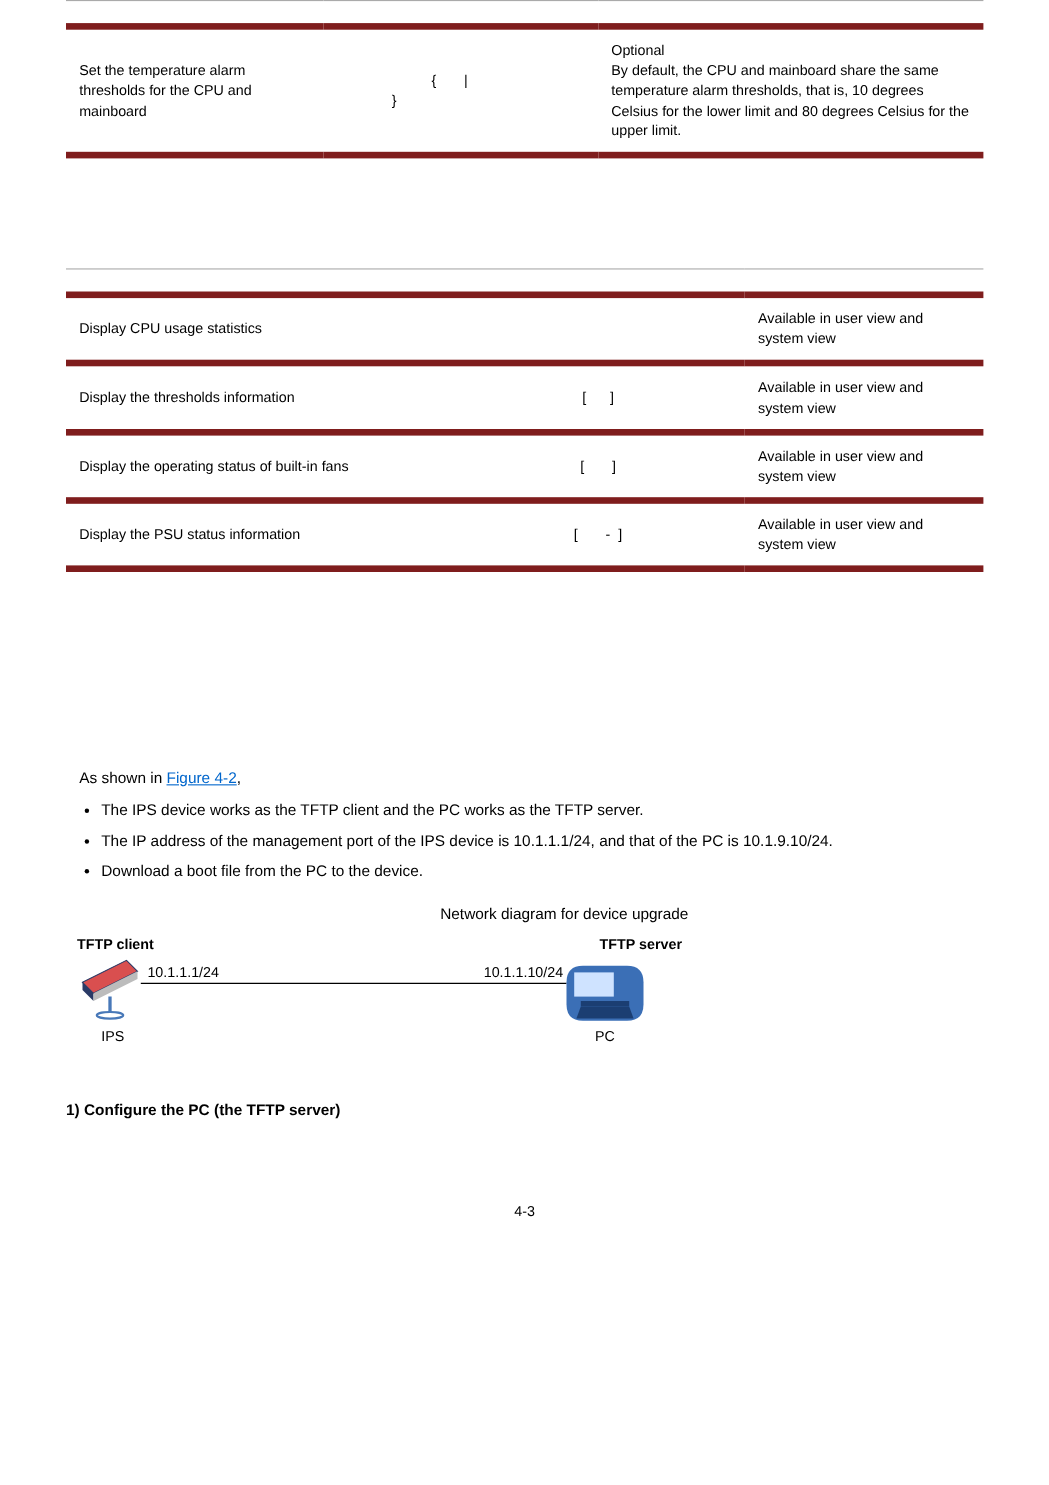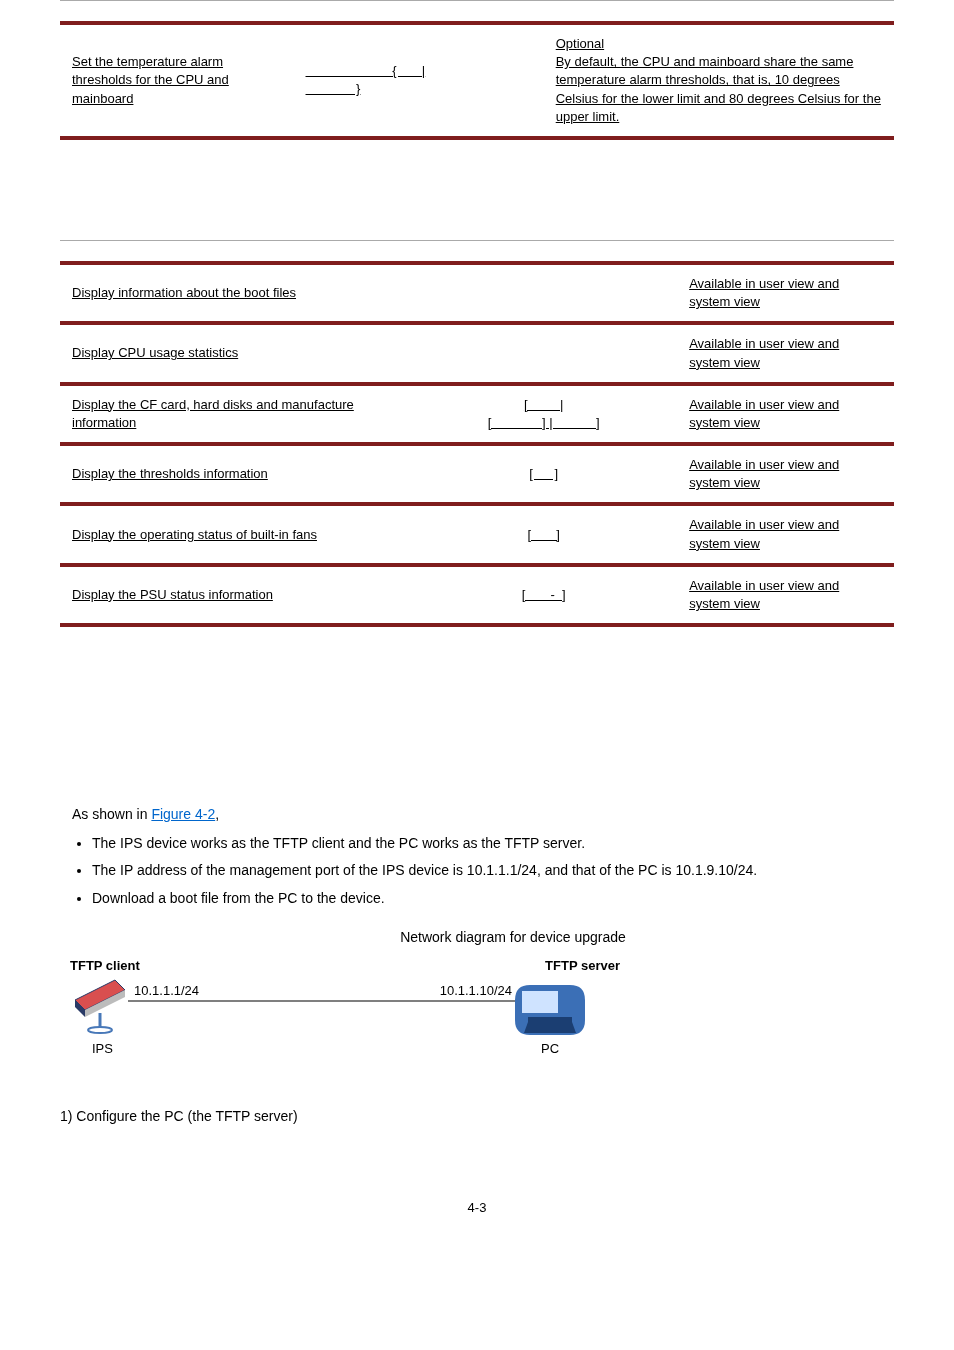--- a/index.html
+++ b/index.html
@@ -13,27 +13,26 @@
     color: #000;
     padding: 0 60px 40px 60px;
   }
   .tbl {
     width: 100%;
     border-collapse: collapse;
     margin-bottom: 30px;
   }
   .tbl th, .tbl td {
     border-top: 1px solid #aaa;
-    border-bottom: 4px solid #7f1d1d;
+    border-bottom: 6px solid #7f1d1d;
     padding: 10px 12px;
     text-align: left;
     vertical-align: middle;
     font-size: 13px;
     line-height: 1.4;
-    text-decoration: underline;
   }
   .tbl th {
     font-weight: normal;
   }
   .heading-space {
     height: 70px;
   }
   .body-text {
     font-size: 14px;
     line-height: 1.6;
@@ -56,20 +55,21 @@
     margin: 18px 0 10px 72px;
     text-align: center;
   }
   .diagram-wrap {
     margin: 0 0 40px 0;
     width: 600px;
   }
   .step-list {
     font-size: 14px;
     margin: 40px 0 0 0;
+    font-weight: bold;
   }
   .page-num {
     text-align: center;
     font-size: 13px;
     margin-top: 76px;
   }
   .col-t1-a { width: 28%; }
   .col-t1-b { width: 30%; }
   .col-t1-c { width: 42%; }
   .col-t2-a { width: 42%; }
@@ -102,33 +102,22 @@
 <table class="tbl">
   <thead>
     <tr>
       <th class="col-t2-a"></th>
       <th class="col-t2-b"></th>
       <th class="col-t2-c"></th>
     </tr>
   </thead>
   <tbody id="t2-body">
       <tr>
-        <td class="col-t2-a">Display information about the boot files</td>
-        <td class="col-t2-b" style="white-space: pre; text-align: center;"></td>
-        <td class="col-t2-c">Available in user view and system view</td>
-      </tr>
-      <tr>
         <td class="col-t2-a">Display CPU usage statistics</td>
         <td class="col-t2-b" style="white-space: pre; text-align: center;"></td>
-        <td class="col-t2-c">Available in user view and system view</td>
-      </tr>
-      <tr>
-        <td class="col-t2-a">Display the CF card, hard disks and manufacture information</td>
-        <td class="col-t2-b" style="white-space: pre; text-align: center;">[         |
-[              ] |            ]</td>
         <td class="col-t2-c">Available in user view and system view</td>
       </tr>
       <tr>
         <td class="col-t2-a">Display the thresholds information</td>
         <td class="col-t2-b" style="white-space: pre; text-align: center;">[      ]</td>
         <td class="col-t2-c">Available in user view and system view</td>
       </tr>
       <tr>
         <td class="col-t2-a">Display the operating status of built-in fans</td>
         <td class="col-t2-b" style="white-space: pre; text-align: center;">[       ]</td>

